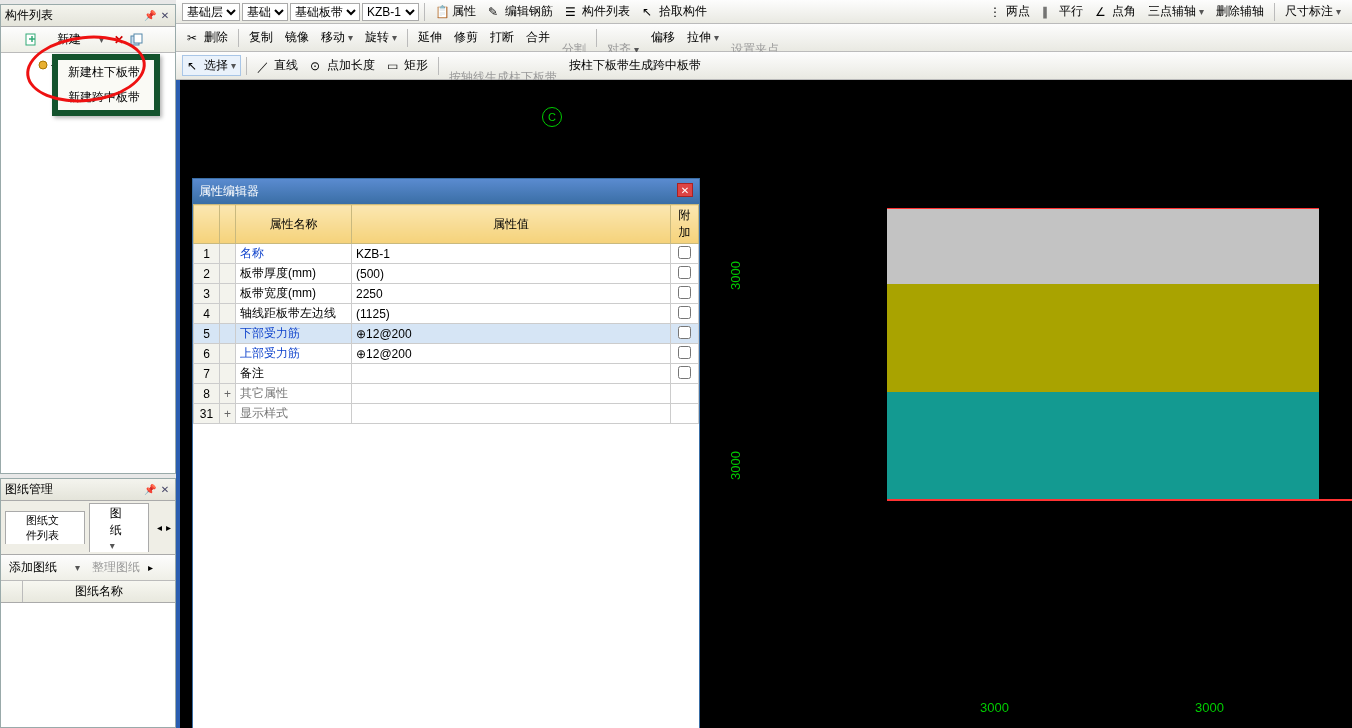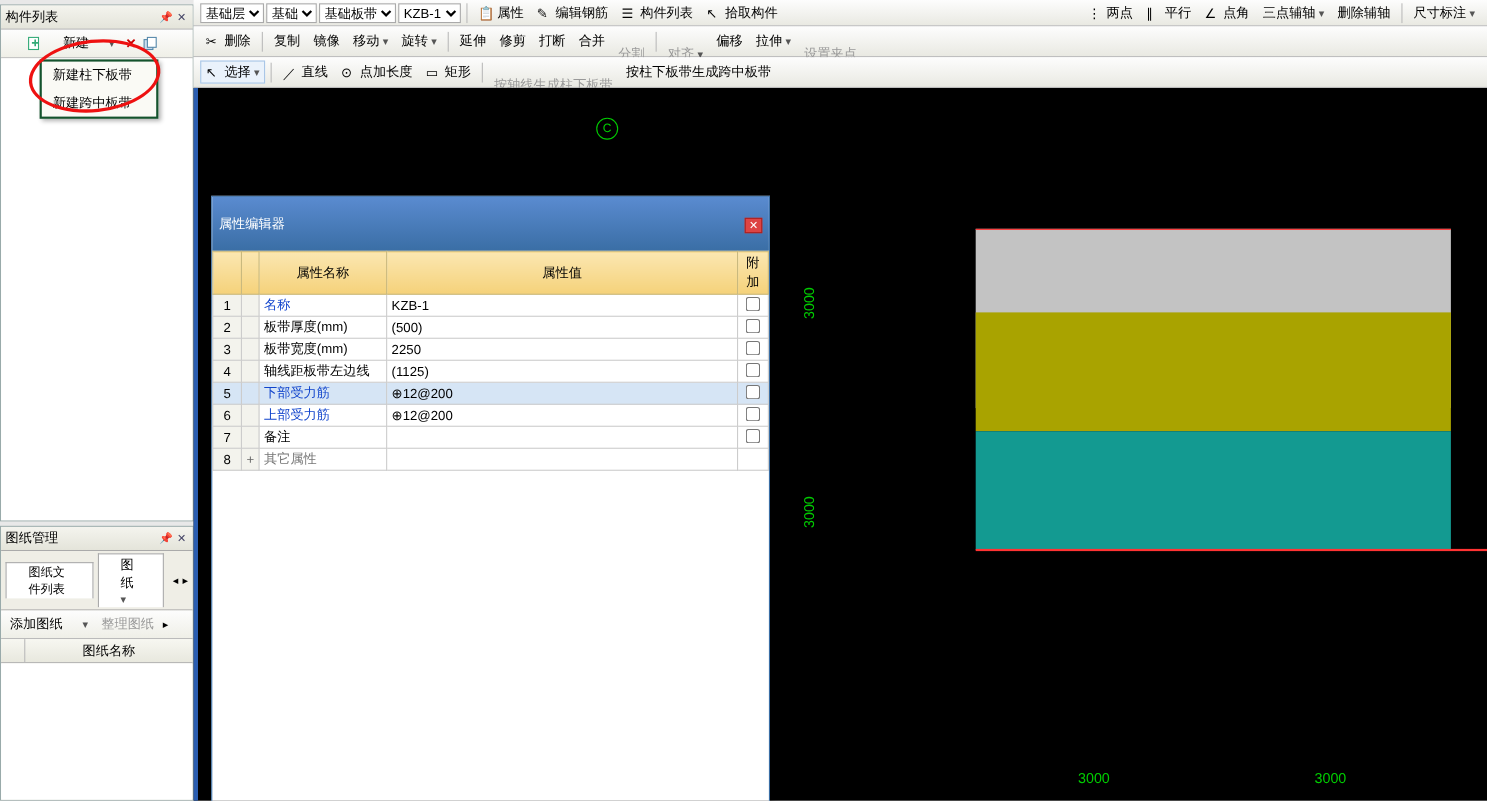--- a/index.html
+++ b/index.html
@@ -26,39 +26,39 @@
 .tree { padding: 4px 2px; }
 .tree-item { padding: 1px 0 1px 18px; white-space: nowrap; }
 .tree-item .node { display:inline-flex; align-items:center; gap:2px;}
 .tree-sel { background: #2a5db0; color: #fff; padding: 0 2px; }
 .gear { width:12px;height:12px;display:inline-block; }
 
 .newbar { background: linear-gradient(#fdfdfd,#efefe7); border-bottom:1px solid #bbb; padding:2px 4px; display:flex; align-items:center; gap:2px;}
 .newbtn { display:inline-flex; align-items:center; gap:18px; padding:1px 3px; border:1px solid transparent; cursor:pointer;}
 .xbtn { color:#c00; font-weight:bold; padding:0 4px; cursor:pointer;}
 
-.popup-menu { position:absolute; left:36px; top:54px; width:108px; background:#fafaf5; border:2px solid #14532d; box-shadow:2px 2px 4px rgba(0,0,0,.3); z-index:50;}
+.popup-menu { position:absolute; left:52px; top:54px; width:108px; background:#fafaf5; border:6px solid #14532d; box-shadow:2px 2px 4px rgba(0,0,0,.3); z-index:50;}
 .popup-menu .mi { padding:4px 10px; cursor:pointer; }
 
 .red-circle { position:absolute; left:26px; top:36px; width:120px; height:66px; border:3px solid #e11; border-radius:50%; z-index:60; pointer-events:none; transform:rotate(-6deg);}
 
 .drawings-panel { margin-top:4px; flex:0 0 auto; display:flex; flex-direction:column; height: 250px;}
 .tabstrip { background:#efeee6; border-bottom:1px solid #aaa; display:flex; align-items:center; padding:2px 4px; gap:4px;}
 .tab { background:#fff; border:1px solid #aaa; border-bottom:none; padding:1px 20px; font-size:11px;}
 .drawbar { background:linear-gradient(#fdfdfd,#efefe7); border-bottom:1px solid #bbb; padding:2px 4px; display:flex; align-items:center; gap:4px;}
 .gridhdr { background:linear-gradient(#f7f7f1,#e8e8de); border-bottom:1px solid #aaa; display:flex;}
 .gridhdr .c0{ width:22px; border-right:1px solid #bbb;}
 .gridhdr .c1{ flex:1; text-align:center; padding:2px 0;}
 
 .main { position:absolute; left:176px; top:0; right:0; height:728px; display:flex; flex-direction:column; }
 .canvas-wrap { flex:1; background:#000; position:relative; border-left:4px solid #2a5db0;}
 
 
 .propdlg { position:absolute; left:192px; top:178px; width:508px; background:#fff; border:1px solid #3a6ea5; box-shadow:2px 2px 6px rgba(0,0,0,.4); z-index:40;}
-.propdlg .titlebar{ background:linear-gradient(#5a8bd0,#3a6ea5); color:#fff; padding:16px 6px; display:flex; justify-content:space-between; align-items:flex-end;}
+.propdlg .titlebar{ background:linear-gradient(#5a8bd0,#3a6ea5); color:#fff; padding:4px 6px; display:flex; justify-content:space-between; align-items:flex-start;}
 .propdlg .titlebar .xclose{ background:#d44; color:#fff; width:16px;height:14px; display:flex;align-items:center;justify-content:center; font-size:10px; cursor:pointer; border:1px solid #a22;}
 .propdlg table{ width:100%; border-collapse:collapse;}
 .propdlg th{ background:linear-gradient(#fbe7b1,#f5d27a); border:1px solid #c9b97e; padding:2px 4px; font-weight:normal;}
 .propdlg td{ border:1px solid #ccc; padding:1px 4px; height:18px;}
 .propdlg td.num{ text-align:center; background:#f3f3ed; width:26px;}
 .propdlg td.exp{ width:14px; background:#f3f3ed; text-align:center; color:#666; cursor:pointer;}
 .propdlg td.name{ width:116px;}
 .propdlg td.att{ width:28px; text-align:center;}
 .propdlg td.att input{ margin:0;}
 .propdlg tr.sel td{ background:#d6e5f5;}
@@ -399,16 +399,23 @@
           <td></td>
           <td class="att"><input type="checkbox" style=""></td>
         </tr>
         <tr>
           <td class="num">8</td>
           <td class="exp">+</td>
           <td class="name gray">其它属性</td>
           <td></td>
           <td class="att"></td>
         </tr>
+        <tr>
+          <td class="num">31</td>
+          <td class="exp">+</td>
+          <td class="name gray">显示样式</td>
+          <td></td>
+          <td class="att"></td>
+        </tr>
       </tbody>
   </table>
   <div style="height:310px;"></div>
 </div>
 
 </body></html>

